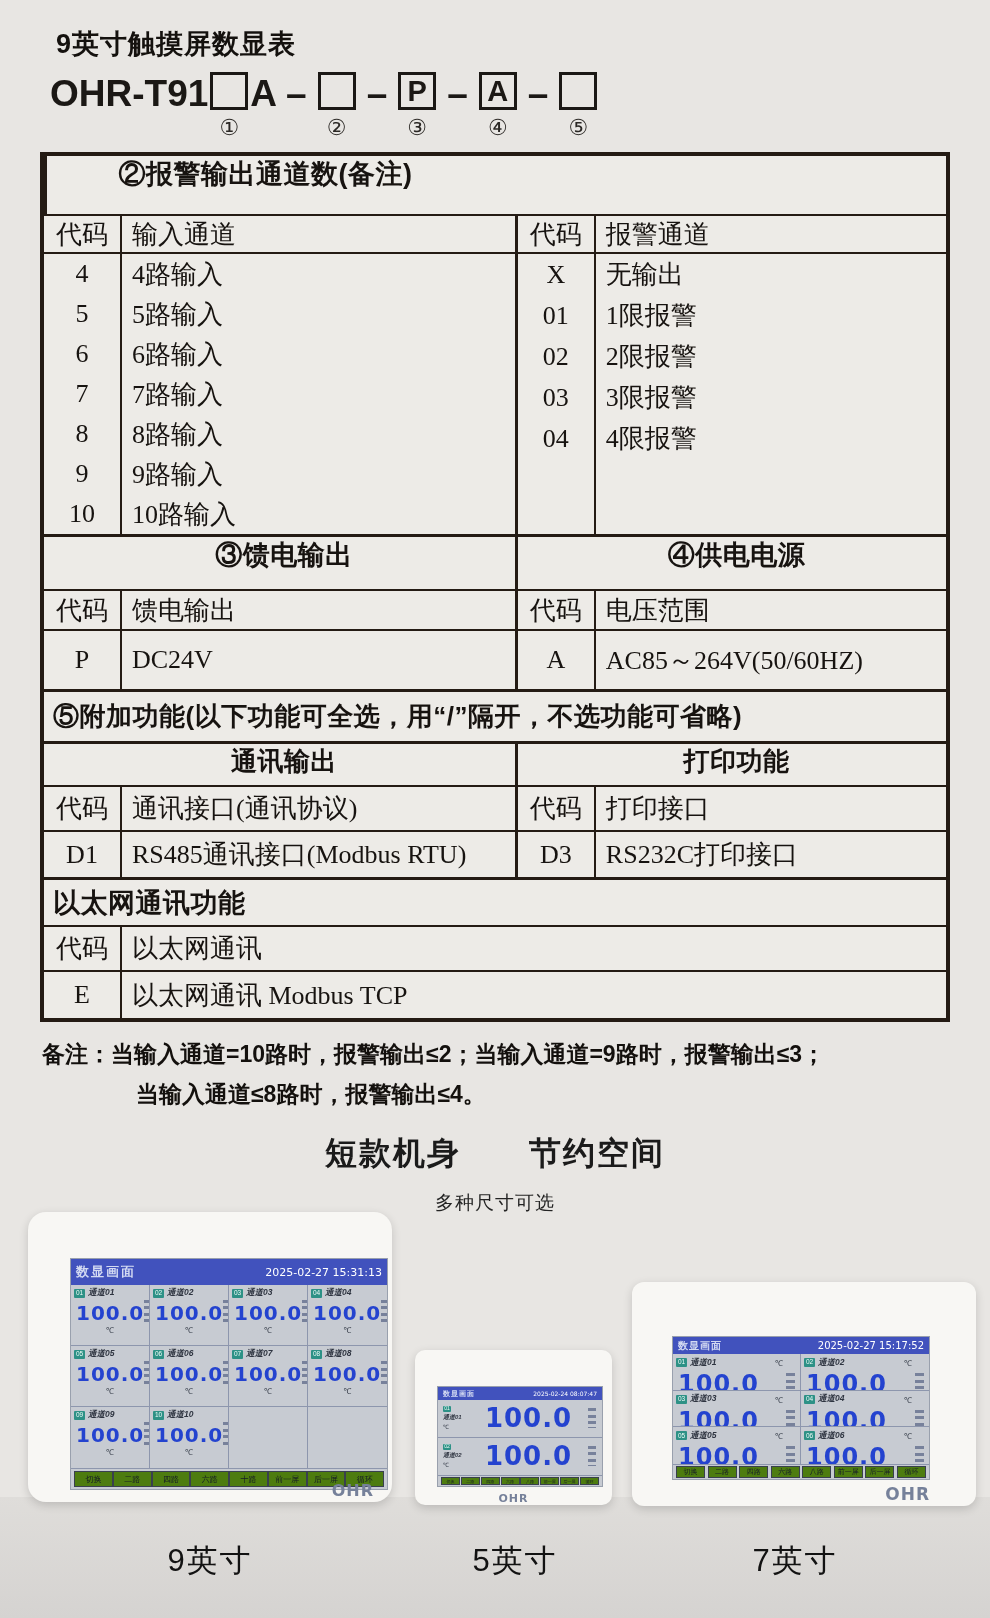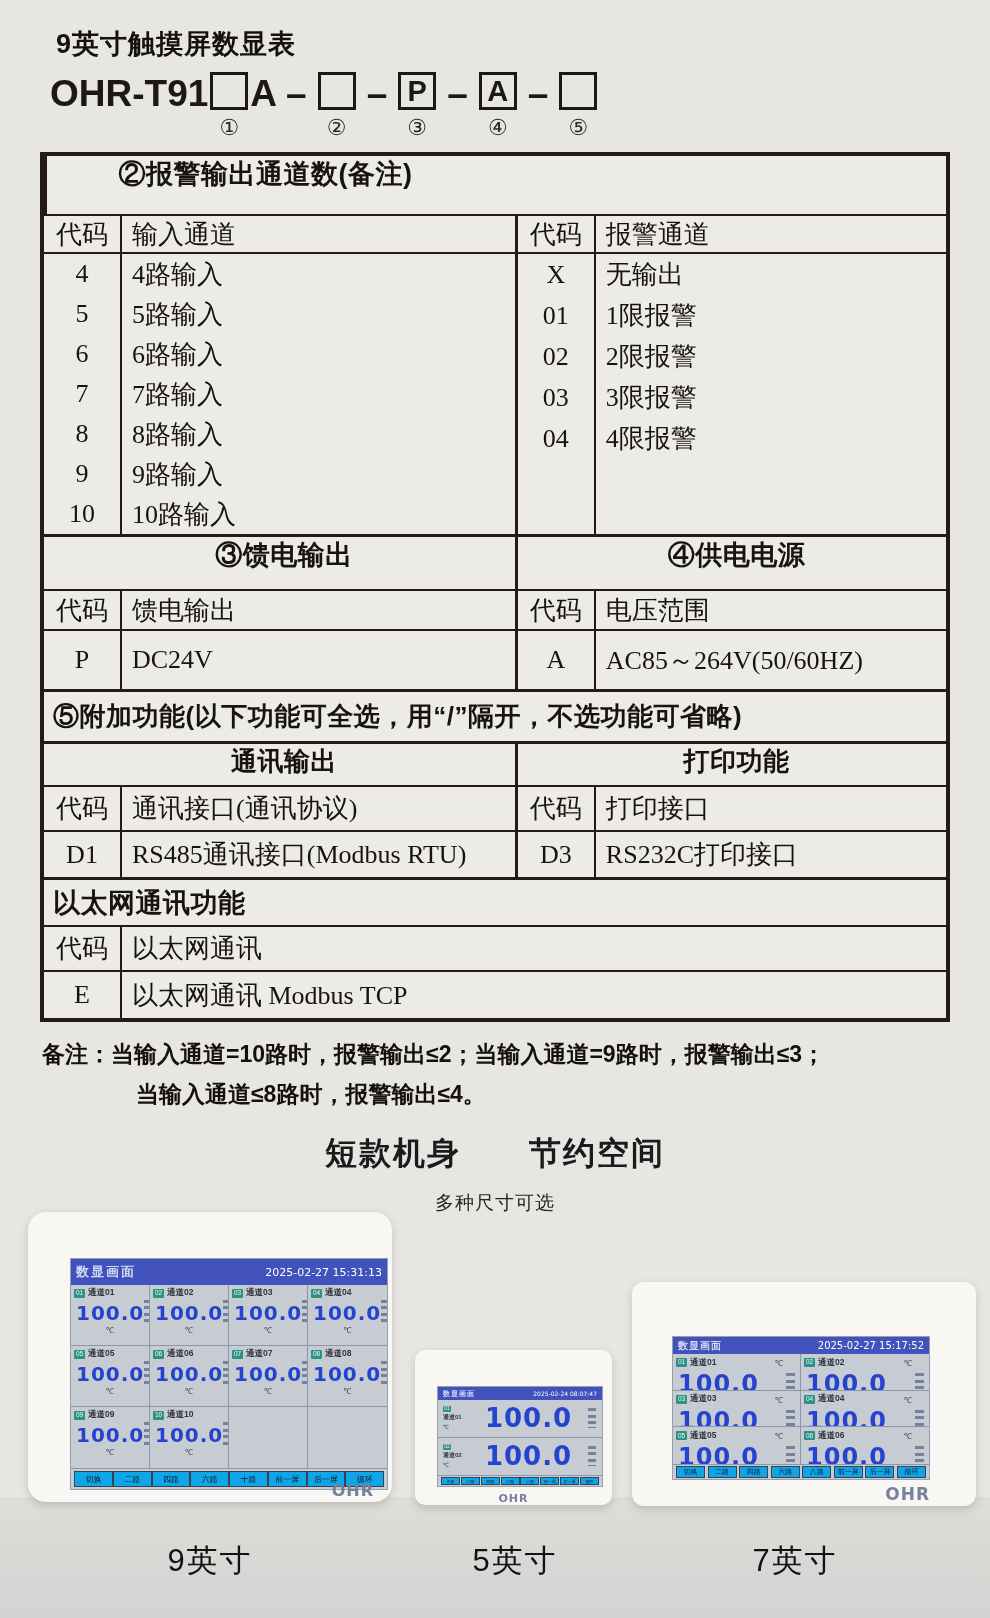--- a/index.html
+++ b/index.html
@@ -93,40 +93,40 @@
   .ch-cell{border-right:1px solid var(--cellbd);border-bottom:1px solid var(--cellbd);padding:2px 3px;overflow:hidden;}
   .dev9 .ch-cell:nth-child(4n){border-right:0;}
   .dev9 .ch-cell:nth-child(n+9){border-bottom:0;}
   .dev7 .ch-cell:nth-child(2n){border-right:0;}
   .dev7 .ch-cell:nth-child(n+5){border-bottom:0;}
   .dev5 .ch-cell{border-right:0;display:flex;align-items:center;}
   .dev5 .ch-cell:last-child{border-bottom:0;}
   .ch-top{display:flex;align-items:center;gap:3px;height:12px;}
   .dev7 .ch-top{height:13px;}
   .ch-badge{background:#2d9186;color:#ecfbf7;font-size:6.5px;line-height:1;flex:none;width:11px;height:9px;display:flex;align-items:center;justify-content:center;border-radius:1px;}
-  .ch-name{font-size:8.5px;color:#2e3440;font-weight:600;white-space:nowrap;}
+  .ch-name{font-size:8.5px;color:#2e3440;font-weight:600;white-space:nowrap;font-style:italic;}
   .ch-unit7{margin-left:auto;font-size:8px;color:#333a46;padding-right:14px;}
   .ch-mid{display:flex;align-items:center;justify-content:space-between;padding:1px 2px 0 2px;}
   .ch-value{color:var(--blue);font-weight:600;font-family:"DejaVu Sans",sans-serif;letter-spacing:1px;white-space:nowrap;}
   .dev9 .ch-value{font-size:20px;}
   .dev7 .ch-value{font-size:24px;}
   .dev5 .ch-value{font-size:26px;flex:1;text-align:center;}
   .ch-bars{flex:none;width:10px;height:26px;background:repeating-linear-gradient(to bottom,#77819b 0 3px,rgba(0,0,0,0) 3px 6.5px);}
   .dev7 .ch-bars{height:22px;width:9px;}
   .dev5 .ch-bars{width:8px;height:20px;margin-right:3px;}
   .ch-unit{text-align:center;font-size:8px;color:#333a46;height:10px;line-height:10px;}
   .dev5 .ch-left{flex:0 0 26px;display:flex;flex-direction:column;gap:1px;padding-left:2px;}
   .dev5 .ch-left .ch-badge{width:8px;height:6px;font-size:5px;}
   .dev5 .ch-left .ch-name{font-size:6px;}
   .dev5 .ch-left .ch-unit5{font-size:6px;color:#333a46;}
   .btn-row{flex:none;display:flex;align-items:center;justify-content:space-between;padding:0 3px;border-top:1px solid var(--cellbd);}
   .dev9 .btn-row{height:20px;}
   .dev5 .btn-row{height:10px;}
   .dev7 .btn-row{height:14px;}
-  .scr-btn{background:#0ea5e9;border:1px solid #39404e;color:#151b27;display:flex;align-items:center;justify-content:center;white-space:nowrap;}
+  .scr-btn{background:#4d7c0f;border:1px solid #39404e;color:#151b27;display:flex;align-items:center;justify-content:center;white-space:nowrap;}
   .dev9 .scr-btn{width:37px;height:14px;font-size:8px;}
   .dev5 .scr-btn{width:17px;height:6px;font-size:4px;}
   .dev7 .scr-btn{width:27px;height:10px;font-size:7px;}
   .ohr-logo{position:absolute;color:#76819a;font-weight:800;letter-spacing:1px;font-family:"DejaVu Sans",sans-serif;}
   .dev9 .ohr-logo{right:18px;bottom:2px;font-size:16px;}
   .dev5 .ohr-logo{left:0;right:0;text-align:center;bottom:0;font-size:11px;}
   .dev7 .ohr-logo{right:46px;bottom:2px;font-size:17px;}
   .size-label{position:absolute;top:1540px;text-align:center;font-size:31px;font-weight:500;color:#121212;letter-spacing:2px;}
   .lab9{left:28px;width:364px;}
   .lab5{left:408px;width:214px;}

